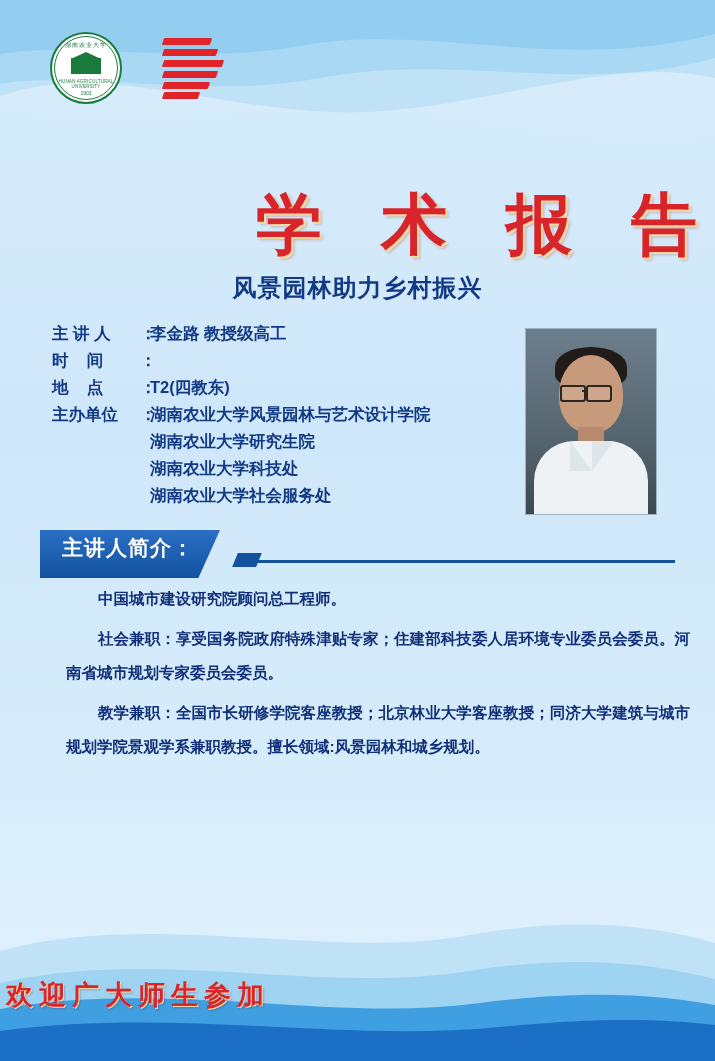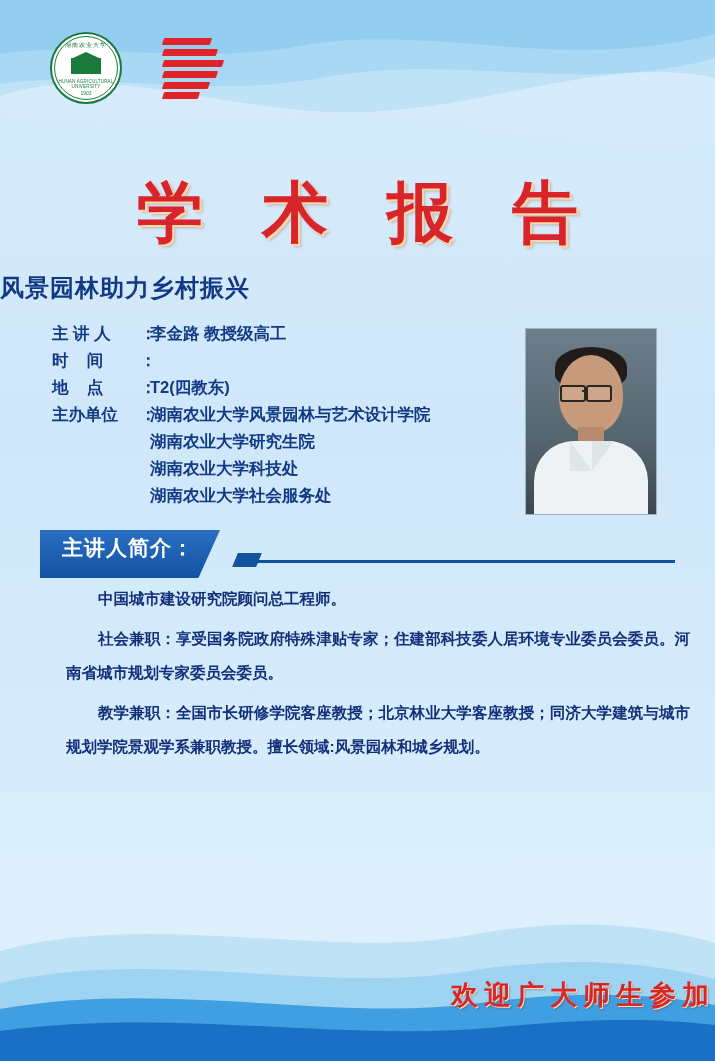--- a/index.html
+++ b/index.html
@@ -114,38 +114,38 @@
   .redmark span:nth-child(1) { top: 2px;  width: 48px; transform: skewX(-18deg);}
   .redmark span:nth-child(2) { top: 13px; width: 54px; transform: skewX(-18deg);}
   .redmark span:nth-child(3) { top: 24px; width: 60px; transform: skewX(-18deg);}
   .redmark span:nth-child(4) { top: 35px; width: 54px; transform: skewX(-18deg);}
   .redmark span:nth-child(5) { top: 46px; width: 46px; transform: skewX(-18deg);}
   .redmark span:nth-child(6) { top: 56px; width: 36px; transform: skewX(-18deg);}
 
   
   .main-title {
     position: absolute;
-    top: 168px;
+    top: 180px;
     left: 0;
     width: 715px;
-    text-align: center;
+    text-align: right;
     font-family: "DejaVu Serif", serif;
     font-size: 66px;
     font-weight: bold;
     letter-spacing: 18px;
     text-indent: 18px;
     color: #d8252b;
     text-shadow: 2px 2px 0 #ffd9a0, 3px 3px 3px rgba(120,0,0,0.25);
   }
   .subtitle {
     position: absolute;
     top: 272px;
     left: 0;
     width: 715px;
-    text-align: left;
+    text-align: center;
     font-size: 24px;
     font-weight: bold;
     color: #123a84;
     letter-spacing: 1px;
   }
 
   
   .info {
     position: absolute;
     left: 52px;
@@ -304,21 +304,21 @@
     margin: 0 0 6px 0;
     text-indent: 32px;
   }
 
   
   .footer-slogan {
     position: absolute;
     left: 0;
     bottom: 48px;
     width: 715px;
-    text-align: right;
+    text-align: left;
     font-family: "DejaVu Serif", serif;
     font-size: 27px;
     font-weight: bold;
     color: #d8252b;
     letter-spacing: 6px;
     text-indent: 6px;
     text-shadow: 1px 1px 0 #ffe0b0, 2px 2px 2px rgba(110,0,0,0.25);
   }
 </style>
 </head>

